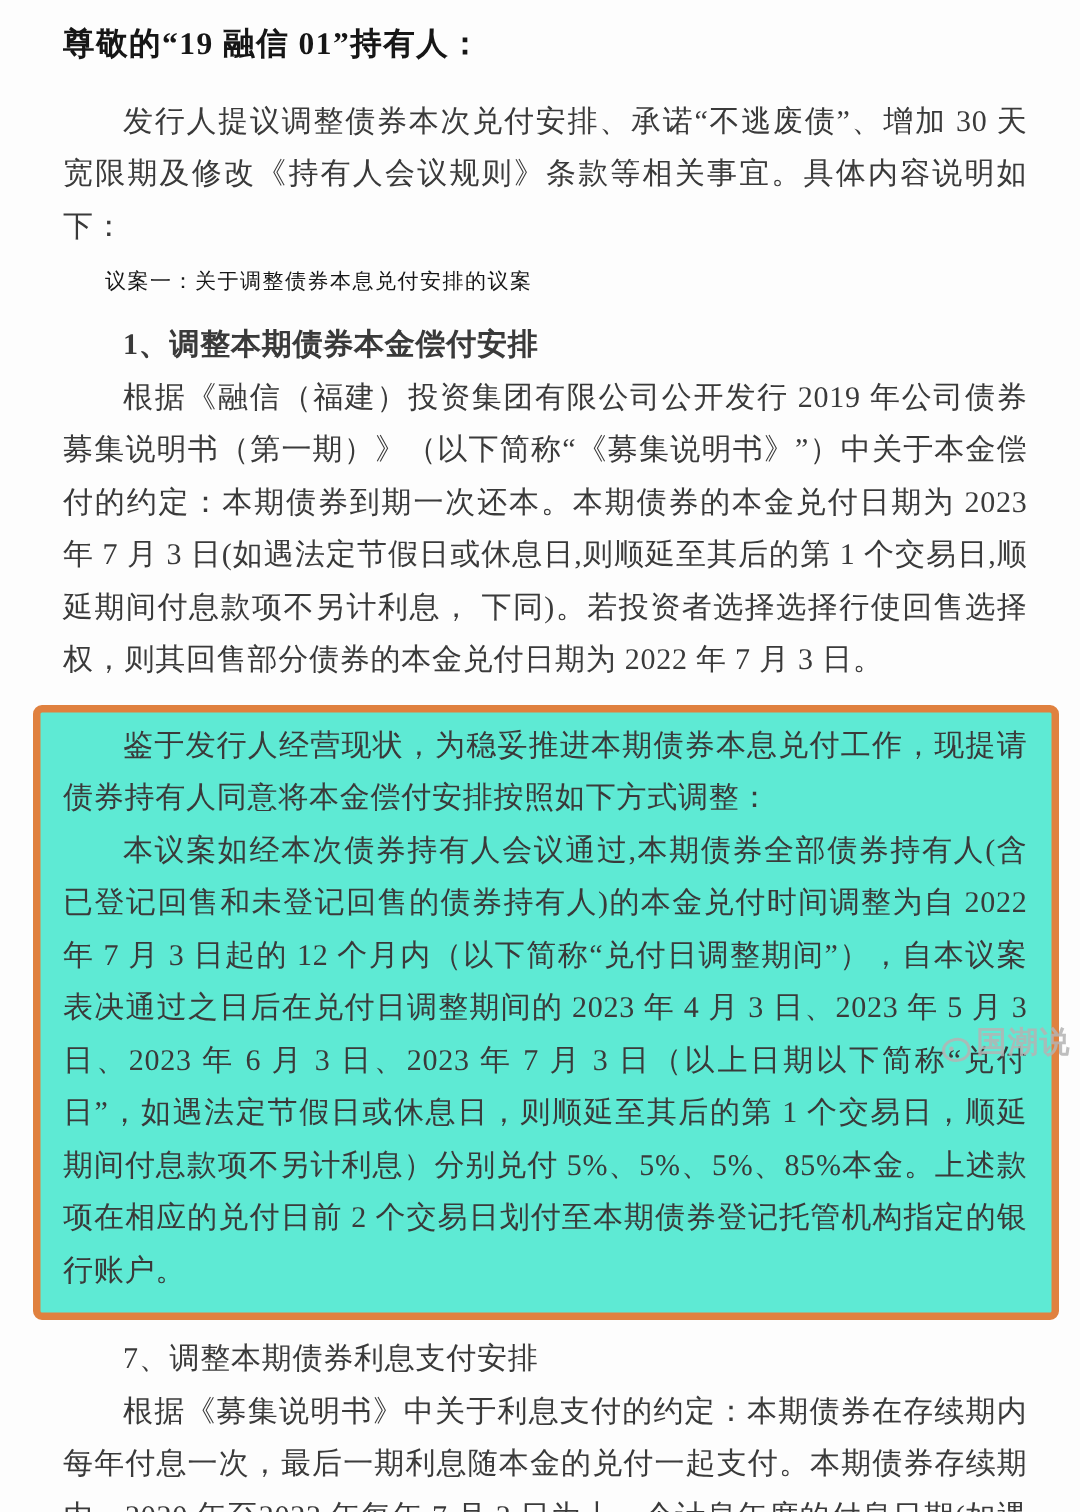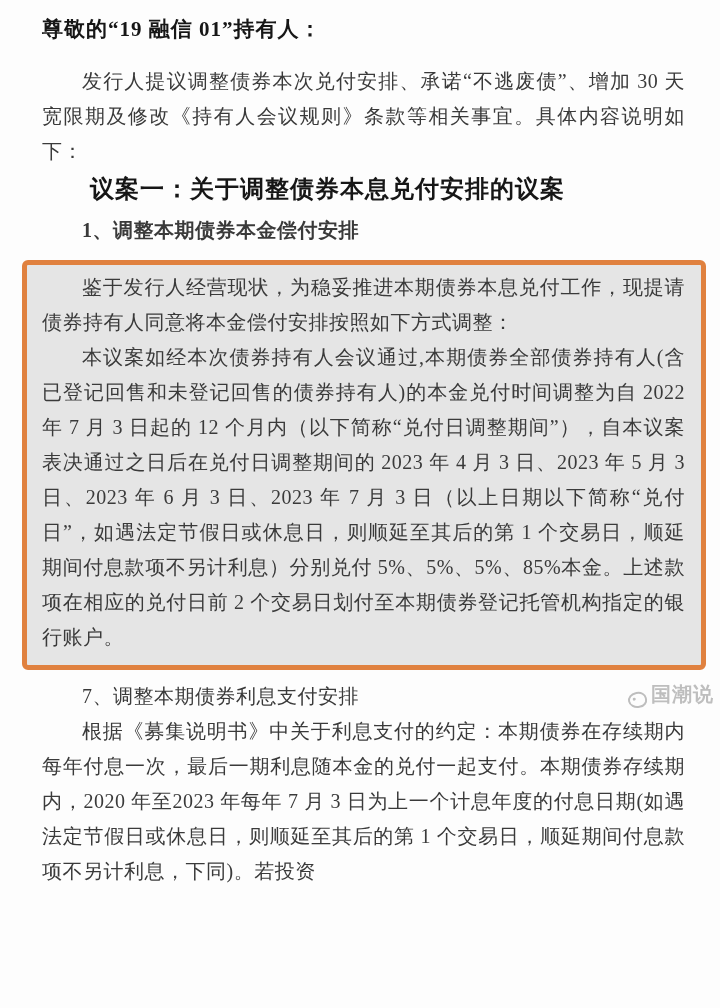--- a/index.html
+++ b/index.html
@@ -30,35 +30,35 @@
   }
   .para{
     font-size:20px;
     line-height:35px;
     text-align:justify;
     text-indent:2em;
     letter-spacing:0.5px;
   }
   .intro{margin-top:20px;}
   .h2{
-    font-size:24px;
-    font-weight:bold;
+    font-size:14px;
+    font-weight:normal;
     color:var(--heading-color);
     line-height:36px;
     text-indent:2em;
     margin-top:2px;
     letter-spacing:1px;
   }
   .item-heading{margin-top:6px;font-weight:bold;}
   .highlight-box{
     margin:12px -21px 0 -20px;
     border:5px solid var(--accent-orange);
     border-radius:6px;
     padding:5px 16px 10px 15px;
-    background:#e5e5e5;
+    background:#5eead4;
   }
   .after-box{margin-top:9px;}
   .watermark{
     position:absolute;
     right:6px;
     bottom:4px;
     display:flex;
     align-items:flex-end;
     gap:4px;
     color:var(--watermark-color);
@@ -91,20 +91,21 @@
 <div class="page">
 
   <div class="salutation">尊敬的“19 融信 01”持有人：</div>
 
   <p class="para intro">发行人提议调整债券本次兑付安排、承诺“不逃废债”、增加 30 天宽限期及修改《持有人会议规则》条款等相关事宜。具体内容说明如下：</p>
 
   <div class="h2">议案一：关于调整债券本息兑付安排的议案</div>
 
   <p class="para item-heading">1、调整本期债券本金偿付安排</p>
 
+  <p class="para">根据《融信（福建）投资集团有限公司公开发行 2019 年公司债券募集说明书（第一期）》（以下简称“《募集说明书》”）中关于本金偿付的约定：本期债券到期一次还本。本期债券的本金兑付日期为 2023 年 7 月 3 日(如遇法定节假日或休息日,则顺延至其后的第 1 个交易日,顺延期间付息款项不另计利息， 下同)。若投资者选择选择行使回售选择权，则其回售部分债券的本金兑付日期为 2022 年 7 月 3 日。</p>
 
   <div class="highlight-box">
     <p class="para">鉴于发行人经营现状，为稳妥推进本期债券本息兑付工作，现提请债券持有人同意将本金偿付安排按照如下方式调整：</p>
     <p class="para">本议案如经本次债券持有人会议通过,本期债券全部债券持有人(含已登记回售和未登记回售的债券持有人)的本金兑付时间调整为自 2022 年 7 月 3 日起的 12 个月内（以下简称“兑付日调整期间”），自本议案表决通过之日后在兑付日调整期间的 2023 年 4 月 3 日、2023 年 5 月 3 日、2023 年 6 月 3 日、2023 年 7 月 3 日（以上日期以下简称“兑付日”，如遇法定节假日或休息日，则顺延至其后的第 1 个交易日，顺延期间付息款项不另计利息）分别兑付 5%、5%、5%、85%本金。上述款项在相应的兑付日前 2 个交易日划付至本期债券登记托管机构指定的银行账户。</p>
   </div>
 
   <p class="para after-box">7、调整本期债券利息支付安排</p>
 
   <p class="para">根据《募集说明书》中关于利息支付的约定：本期债券在存续期内每年付息一次，最后一期利息随本金的兑付一起支付。本期债券存续期内，2020 年至2023 年每年 7 月 3 日为上一个计息年度的付息日期(如遇法定节假日或休息日，则顺延至其后的第 1 个交易日，顺延期间付息款项不另计利息，下同)。若投资</p>
 

